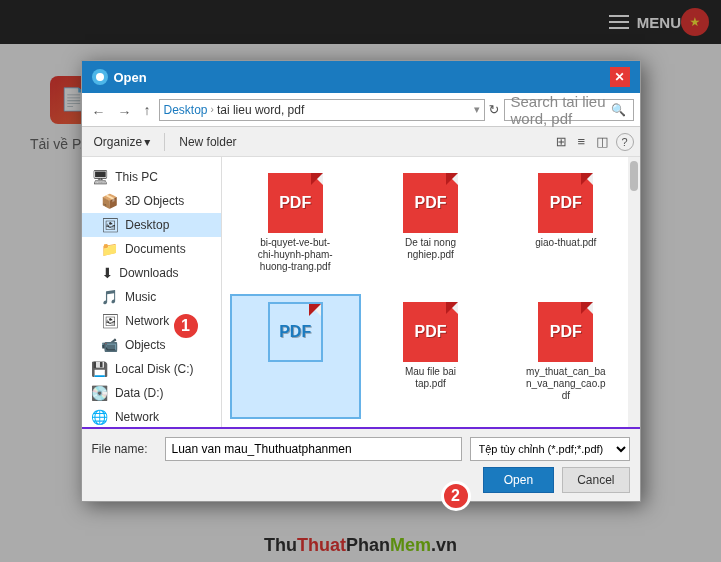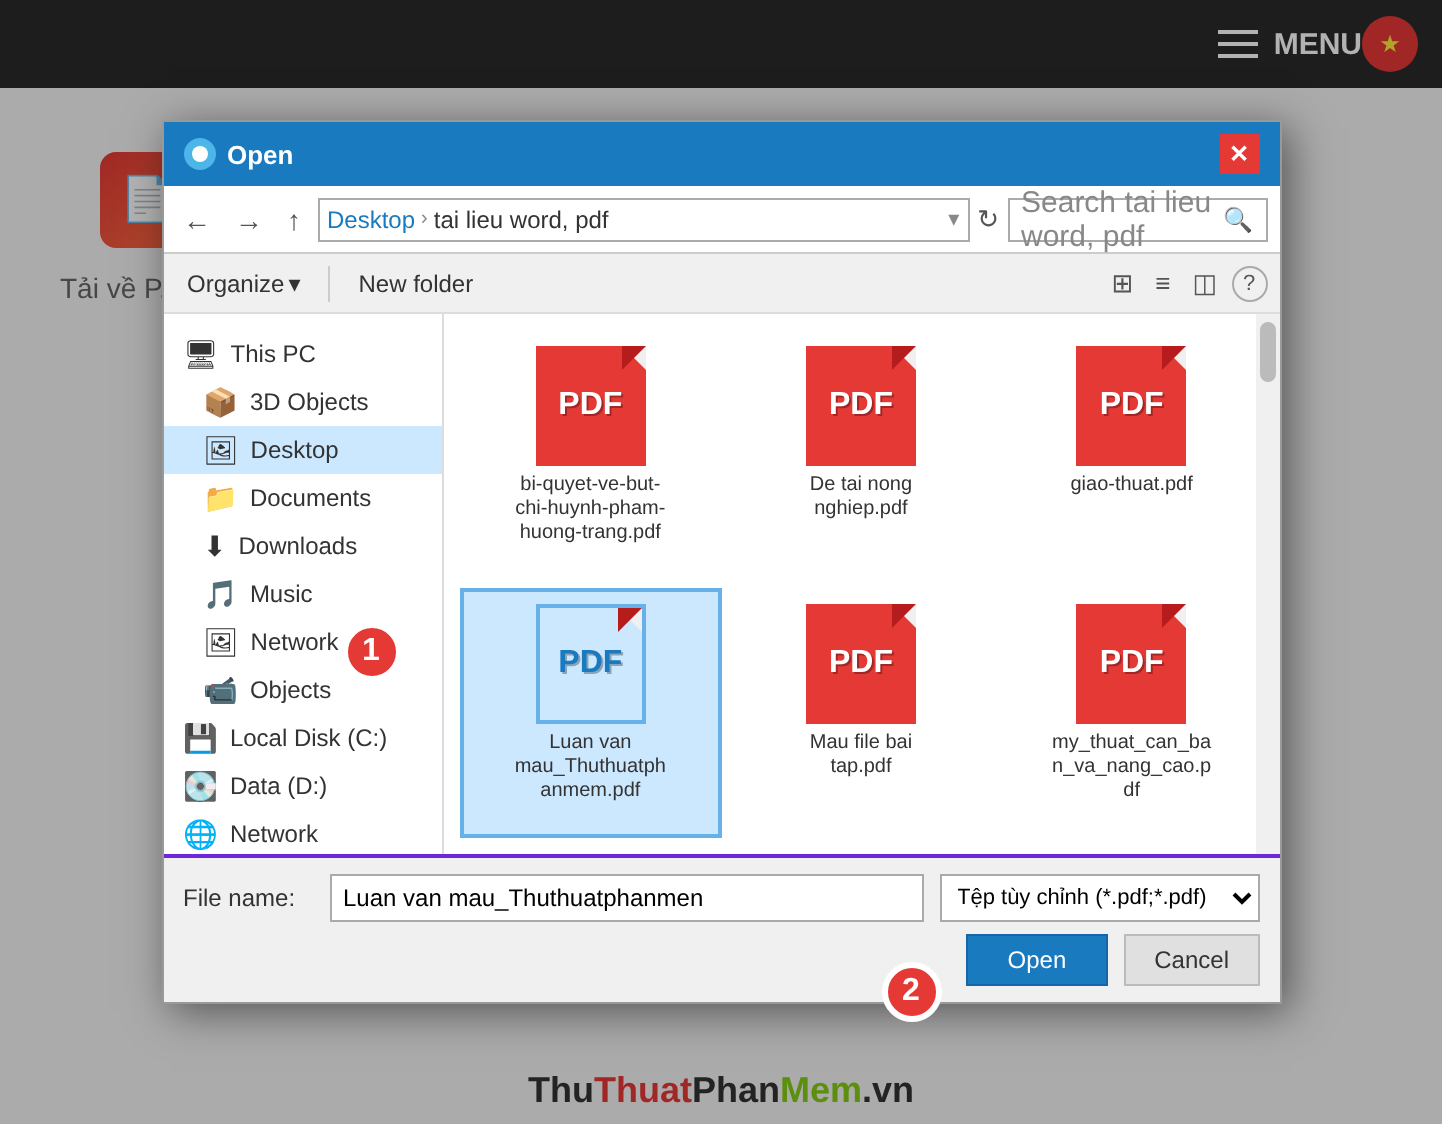--- a/index.html
+++ b/index.html
@@ -597,21 +597,20 @@
           <div class="pdf-icon">
             <span class="pdf-label">PDF</span>
           </div>
           <span class="file-name">giao-thuat.pdf</span>
         </div>
 
         <div class="file-item selected">
           <div class="pdf-icon" style="background:#cce8ff; border:2px solid #66b2e8;">
             <span class="pdf-label" style="color:#1a7abf;">PDF</span>
           </div>
-          <span class="file-name">Luan van mau_Thuthuatphanmem.pdf</span>
         </div>
 
         <div class="file-item">
           <div class="pdf-icon">
             <span class="pdf-label">PDF</span>
           </div>
           <span class="file-name">Mau file bai tap.pdf</span>
         </div>
 
         <div class="file-item">

